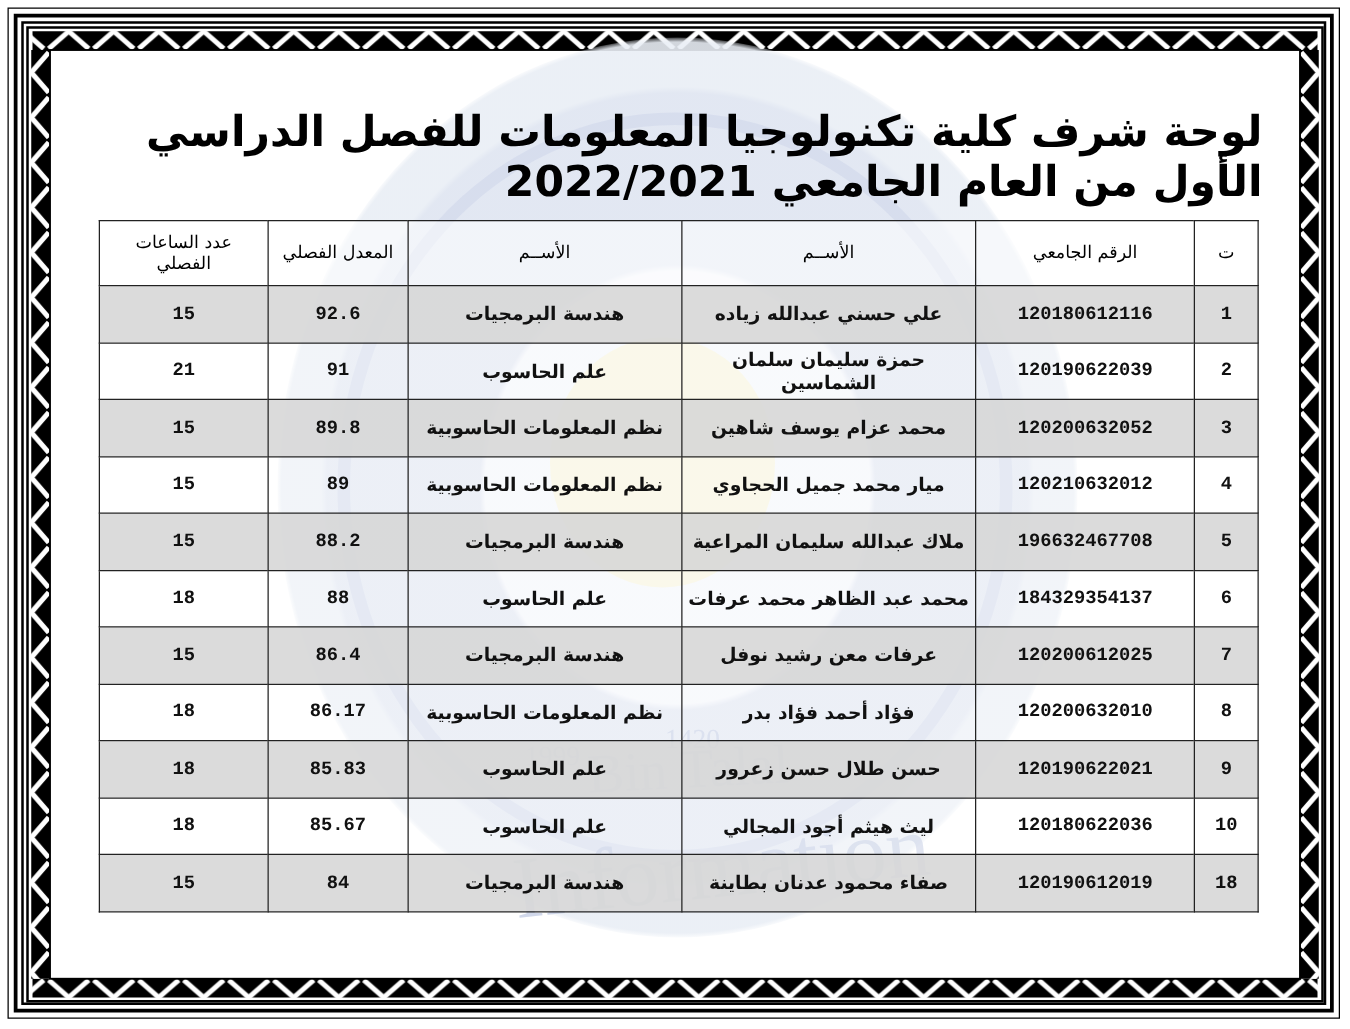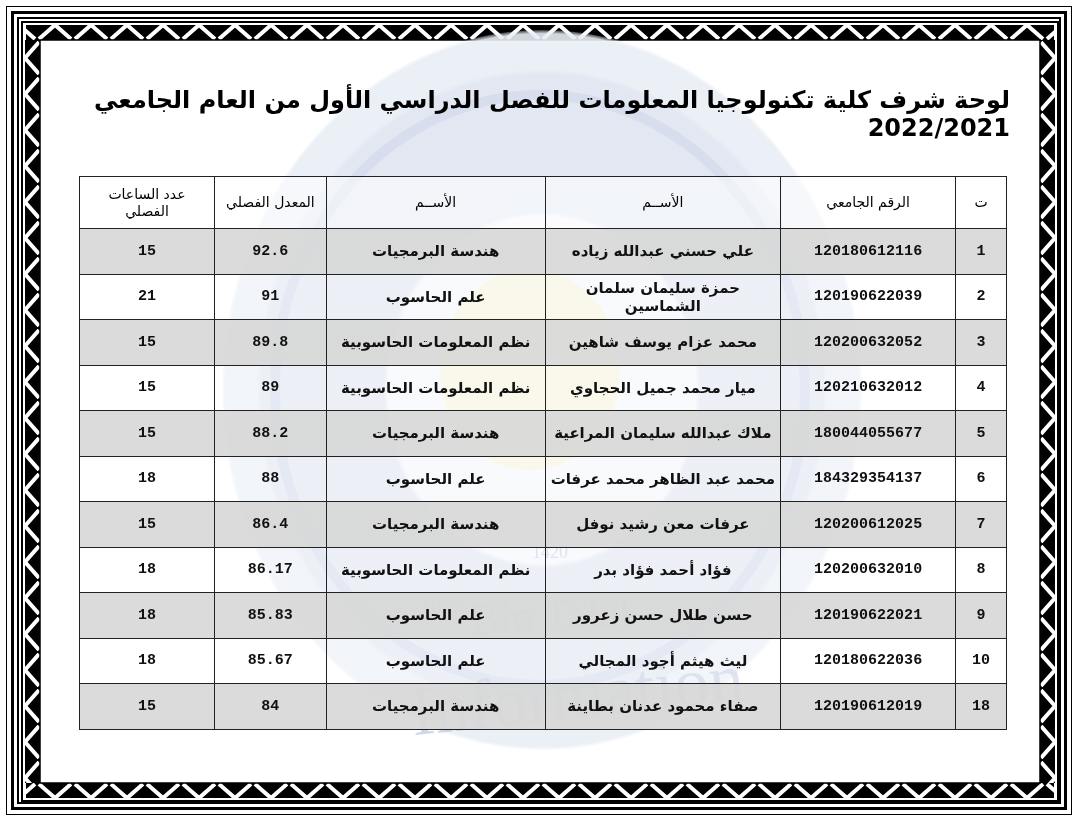--- a/index.html
+++ b/index.html
@@ -6,21 +6,21 @@
   body { width:1080px; height:823px; background:#ffffff; position:relative; overflow:hidden; font-family:"DejaVu Sans", sans-serif; }
   .frame-outer { position:absolute; left:6px; top:6px; width:1066px; height:809px; border:1px solid #000; box-sizing:border-box; }
   .frame-l2 { position:absolute; left:11px; top:11px; width:1056px; height:799px; border:3px solid #000; box-sizing:border-box; }
   .frame-l3 { position:absolute; left:17px; top:17px; width:1044px; height:787px; border:2px solid #000; box-sizing:border-box; }
   .seal { position:absolute; left:222px; top:30px; width:640px; height:720px; border-radius:50%;
     background: radial-gradient(ellipse at center, #f4f6fb 0 34%, #dfe5f1 35% 62%, #e9eef5 63% 70%, rgba(255,255,255,0) 71%);
     opacity:0.9; }
   .seal-ring { position:absolute; left:270px; top:90px; width:540px; height:600px; border-radius:50%; border:10px solid rgba(205,214,234,0.55); box-sizing:border-box; }
   .seal-center { position:absolute; left:440px; top:270px; width:180px; height:200px; border-radius:50%; background:rgba(250,244,200,0.55); }
   .seal-text { position:absolute; font-family:"Liberation Serif", serif; color:rgba(190,200,225,0.7); font-size:70px; }
-  .title { position:absolute; left:70px; top:86px; width:940px; text-align:right; direction:rtl; font-family:"DejaVu Sans", sans-serif; font-weight:bold; font-size:24px; color:#000; letter-spacing:-0.5px; }
+  .title { position:absolute; left:70px; top:86px; width:940px; text-align:right; direction:rtl; font-family:"DejaVu Sans", sans-serif; font-weight:bold; font-size:34px; color:#000; letter-spacing:-0.5px; }
   table.honor { position:absolute; left:79px; top:176px; width:928px; border-collapse:collapse; direction:rtl; font-family:"DejaVu Sans", sans-serif; }
   table.honor th, table.honor td { border:1.5px solid #222; text-align:center; vertical-align:middle; padding:0; }
   table.honor th { height:51px; font-weight:normal; font-size:14px; color:#000; background:rgba(255,255,255,0.55); line-height:17px; }
   table.honor td { height:44.5px; font-size:15px; font-weight:bold; color:#111; }
   table.honor tr.shade td { background:rgba(216,216,216,0.92); }
   table.honor tr.plain td { background:rgba(255,255,255,0.35); }
   td.num, td.uid { font-family:Liberation Mono, monospace; }
   td.uid { font-weight:normal; font-size:17px; }
   td.num { font-size:17px; }
   td.name, td.major { font-size:14px; }
@@ -57,21 +57,21 @@
   <rect x="1040" y="40" width="15" height="743" fill="url(#zr)"></rect>
   <rect x="40" y="40" width="1000" height="743" fill="#fff" stroke="#000" stroke-width="1.5"></rect>
 </svg>
 
 <div class="seal"></div>
 <div class="seal-ring"></div>
 <div class="seal-center"></div>
 <div class="seal-text" style="left:410px;top:655px;transform:rotate(-6deg)">Information</div>
 <div class="seal-text" style="left:470px;top:590px;font-size:44px;transform:rotate(-3deg)">Bin Talal</div>
 <div class="seal-text" style="left:420px;top:592px;font-size:22px">1999</div>
-<div class="seal-text" style="left:532px;top:542px;font-size:18px">1420</div>
+<div class="seal-text" style="left:532px;top:578px;font-size:22px">1420</div>
 
 <div class="title">لوحة شرف كلية تكنولوجيا المعلومات للفصل الدراسي الأول من العام الجامعي 2022/2021</div>
 
 <table class="honor">
   <colgroup>
     <col style="width:51px">
     <col style="width:175px">
     <col style="width:236px">
     <col style="width:219px">
     <col style="width:112px">
@@ -115,21 +115,21 @@
     <tr class="plain">
       <td class="num">4</td>
       <td class="uid">120210632012</td>
       <td class="name">ميار محمد جميل الحجاوي</td>
       <td class="major">نظم المعلومات الحاسوبية</td>
       <td class="num">89</td>
       <td class="num">15</td>
     </tr>
     <tr class="shade">
       <td class="num">5</td>
-      <td class="uid">180044055677</td>
+      <td class="uid">196632467708</td>
       <td class="name">ملاك عبدالله سليمان المراعية</td>
       <td class="major">هندسة البرمجيات</td>
       <td class="num">88.2</td>
       <td class="num">15</td>
     </tr>
     <tr class="plain">
       <td class="num">6</td>
       <td class="uid">184329354137</td>
       <td class="name">محمد عبد الظاهر محمد عرفات</td>
       <td class="major">علم الحاسوب</td>

